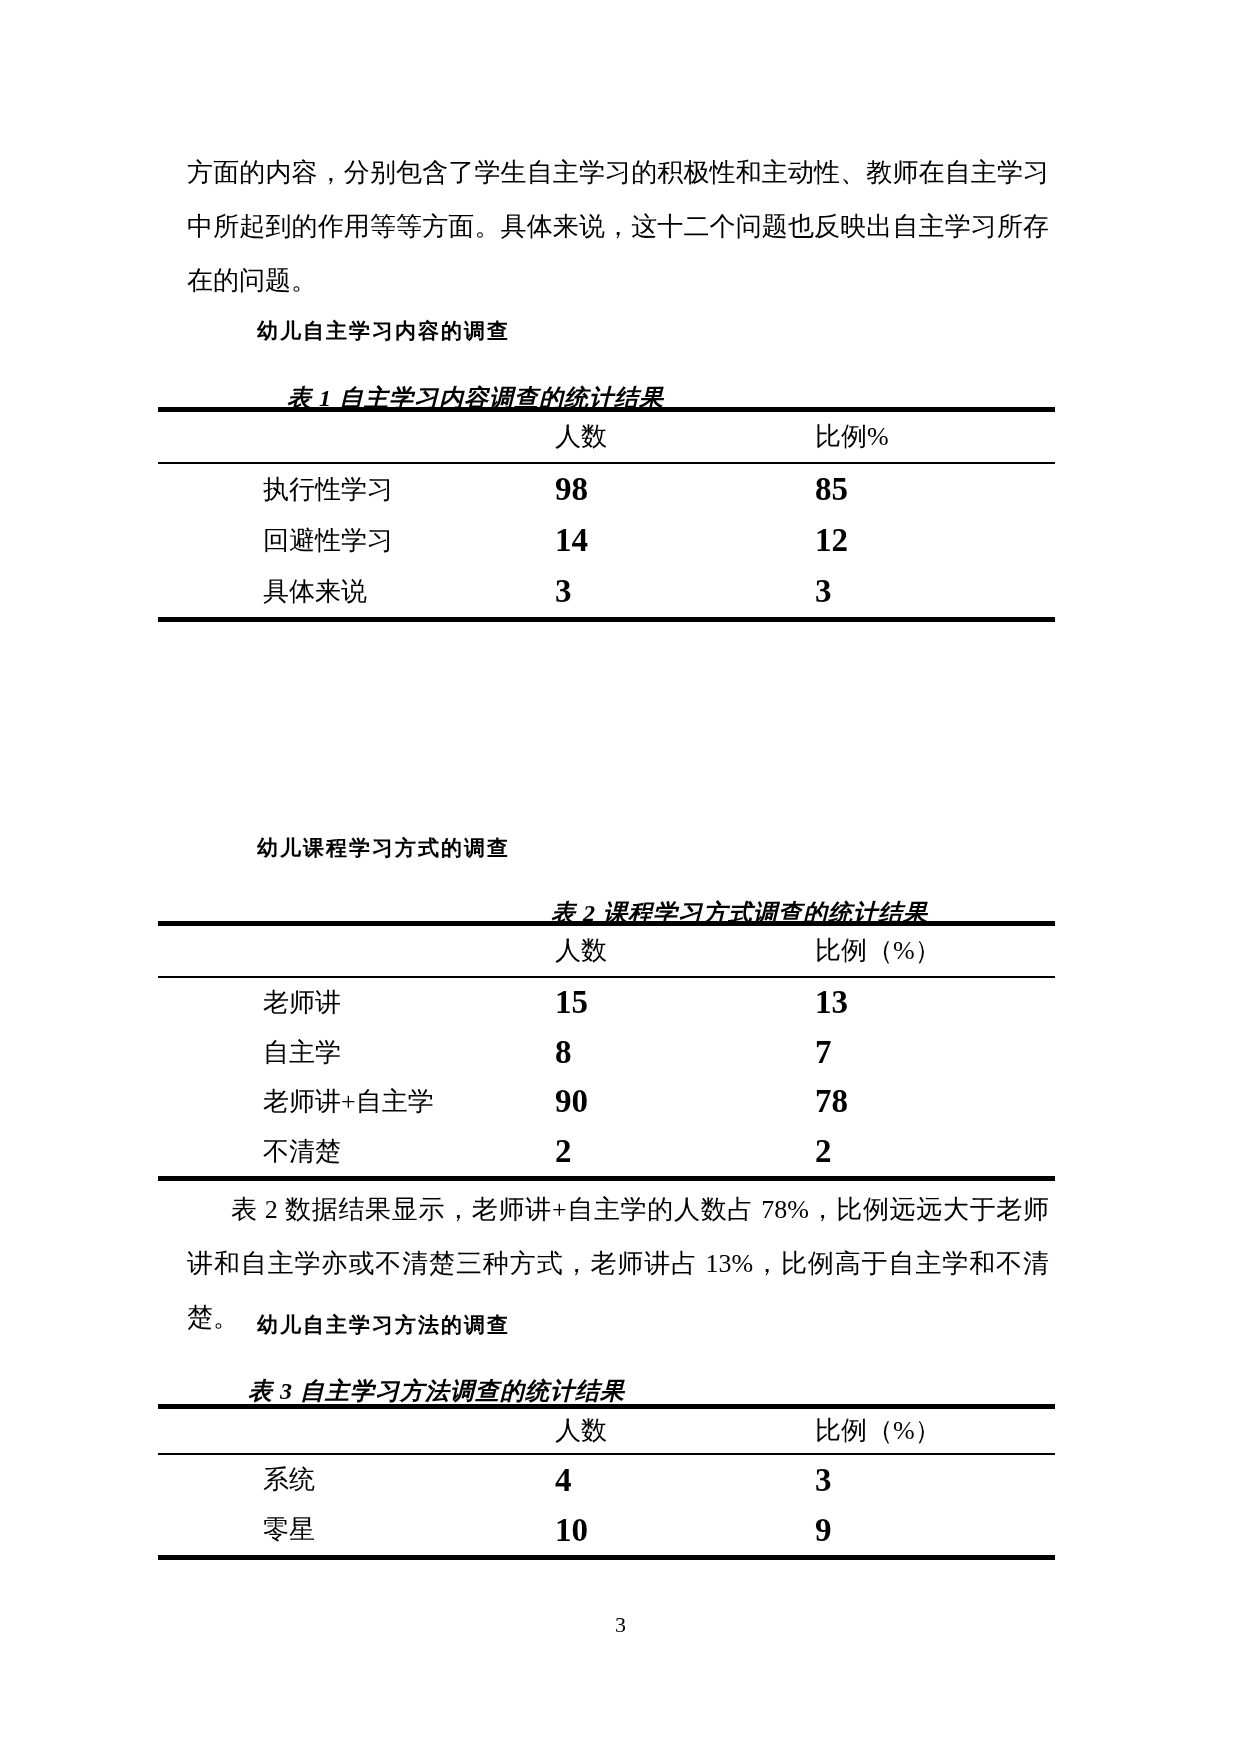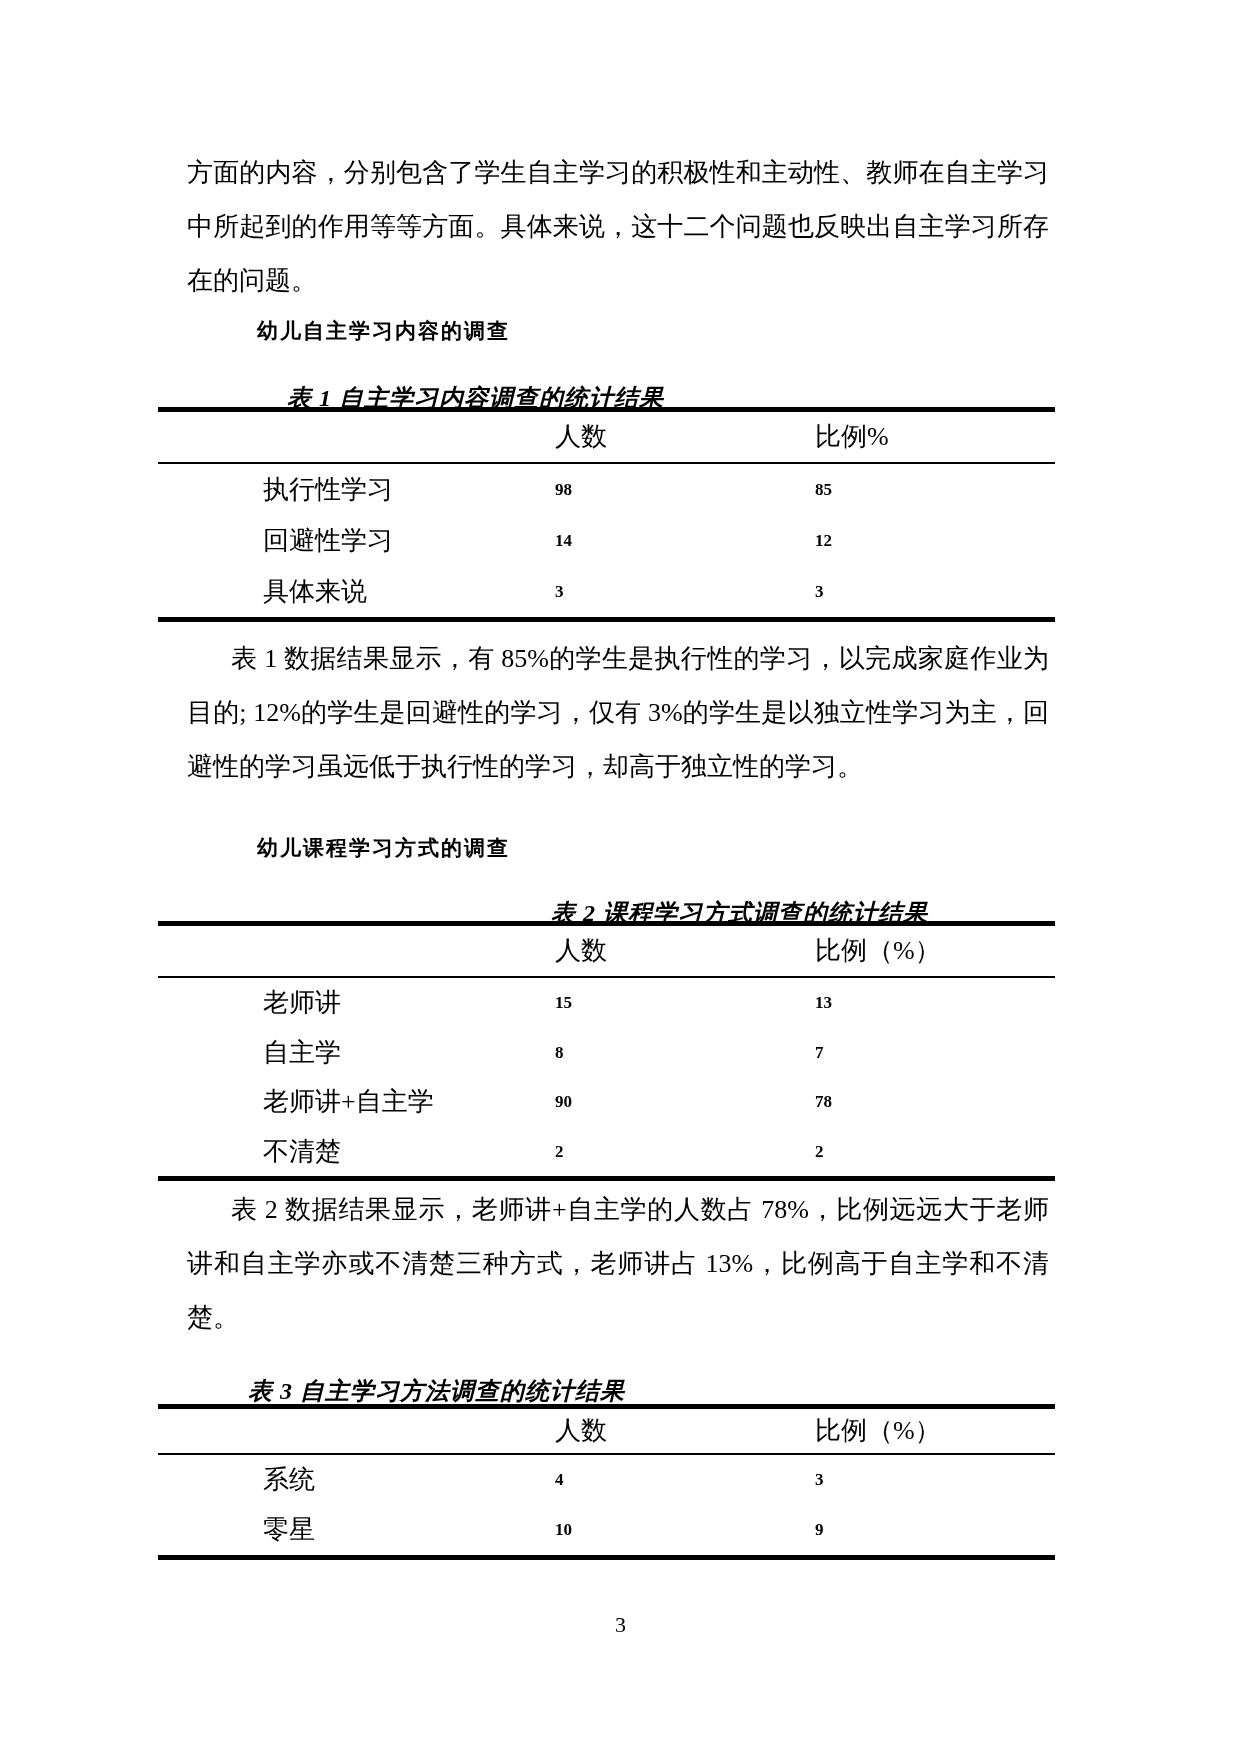--- a/index.html
+++ b/index.html
@@ -33,21 +33,21 @@
     border-top:5px solid #000;border-bottom:5px solid #000;
   }
   .tr{position:relative;width:100%;}
   .tr.th{border-bottom:2px solid #000;}
   .tr span{position:absolute;top:0;white-space:nowrap;}
   .c0{left:81px;}
   .c1{left:397px;}
   .c2{left:657px;}
   .hd{font-size:26px;}
   .lbl{font-size:26px;margin-left:24px;}
-  .num{font-weight:bold;font-size:17px;}
+  .num{font-weight:bold;font-size:33px;}
   .pageno{
     position:absolute;left:0;top:1612px;width:100%;
     text-align:center;font-size:22px;line-height:26px;
   }
 </style>
 </head>
 <body>
 
 <div class="page">
 
@@ -72,21 +72,20 @@
       <span class="c1 num">14</span>
       <span class="c2 num">12</span>
     </div>
     <div class="tr" style="height:51px;line-height:51px">
       <span class="c0 lbl">具体来说</span>
       <span class="c1 num">3</span>
       <span class="c2 num">3</span>
     </div>
   </div>
 
-  <p class="body-par indent" style="top:632px">表 1 数据结果显示，有 85%的学生是执行性的学习，以完成家庭作业为目的; 12%的学生是回避性的学习，仅有 3%的学生是以独立性学习为主，回避性的学习虽远低于执行性的学习，却高于独立性的学习。</p>
 
   <h2 class="sec-heading" style="top:831px">幼儿课程学习方式的调查</h2>
 
   <p class="tbl-caption" style="top:886px;left:539px">表 2 课程学习方式调查的统计结果</p>
 
   <div class="tbl" style="top:921px">
     <div class="tr th" style="height:50px;line-height:50px">
       <span class="c1 hd">人数</span>
       <span class="c2 hd">比例（%）</span>
     </div>
@@ -107,20 +106,21 @@
     </div>
     <div class="tr" style="height:49.5px;line-height:49.5px">
       <span class="c0 lbl">不清楚</span>
       <span class="c1 num">2</span>
       <span class="c2 num">2</span>
     </div>
   </div>
 
   <p class="body-par indent" style="top:1183px">表 2 数据结果显示，老师讲+自主学的人数占 78%，比例远远大于老师讲和自主学亦或不清楚三种方式，老师讲占 13%，比例高于自主学和不清楚。</p>
 
+  <h2 class="sec-heading" style="top:1308px">幼儿自主学习方法的调查</h2>
 
   <p class="tbl-caption" style="top:1364px;left:236px">表 3 自主学习方法调查的统计结果</p>
 
   <div class="tbl" style="top:1404px">
     <div class="tr th" style="height:44px;line-height:44px">
       <span class="c1 hd">人数</span>
       <span class="c2 hd">比例（%）</span>
     </div>
     <div class="tr" style="height:50px;line-height:50px">
       <span class="c0 lbl">系统</span>

